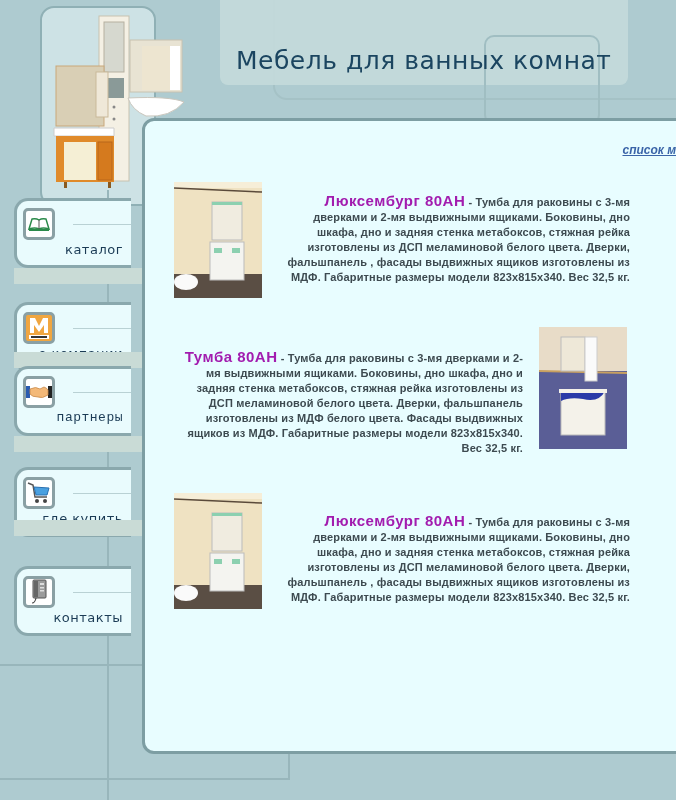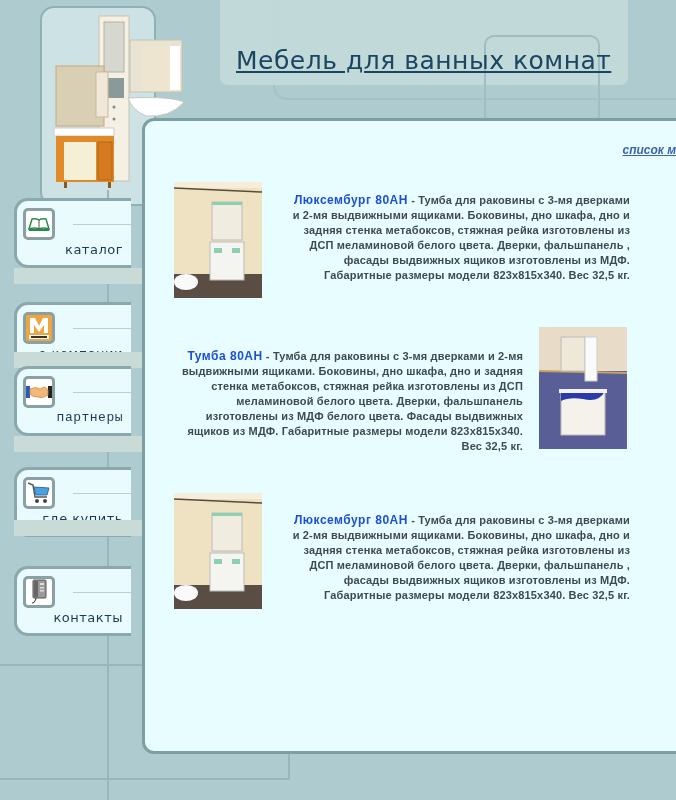--- a/index.html
+++ b/index.html
@@ -18,21 +18,20 @@
   .deco-sq { left: 484px; top: 35px; width: 116px; height: 90px; border-color: #a0bec2; border-radius: 10px; }
   .deco-left-panel { left: 40px; top: 6px; width: 116px; height: 200px; background: #cde2e5; border-color: #8fb0b5; border-radius: 14px; }
   .vline { position: absolute; background: #98b6bb; width: 2px; }
   .hline { position: absolute; background: #98b6bb; height: 2px; }
 
   
   .site-title {
     position: absolute; left: 236px; top: 46px;
     font-family: "DejaVu Sans", sans-serif; font-size: 25px; color: #1b4560;
     letter-spacing: 0.5px;
-    text-decoration: underline;
   }
 
   
   .hero { position: absolute; left: 50px; top: 12px; width: 140px; height: 178px; }
 
   
   .nav { position: absolute; left: 14px; top: 198px; width: 130px; }
   .nav-item {
     position: absolute; left: 0; width: 117px; height: 70px;
     background: #e9fbfd; border: 3px solid #8aa8ad; border-right: none;
@@ -56,21 +55,21 @@
     position: absolute; right: 28px; top: 22px;
     font-family: "Liberation Sans", sans-serif; font-size: 12px; font-style: italic; font-weight: bold;
     color: #3a64a8; text-decoration: underline; cursor: pointer;
   }
   .product { position: absolute; }
   .product-img { position: absolute; width: 88px; height: 116px; }
   .product-text {
     position: absolute; font-family: "Liberation Sans", sans-serif; font-size: 11px; font-weight: bold;
     color: #3d4a50; line-height: 15px; text-align: right; width: 345px; letter-spacing: 0.15px;
   }
-  .product-text .name { font-size: 12px; color: #1d4ed8; letter-spacing: 0.5px; }
+  .product-text .name { font-size: 15px; color: #a21caf; letter-spacing: 0.5px; }
   .product-text .desc { font-weight: bold; }
 </style>
 </head>
 <body>
 
 <div class="page">
 
   <div class="deco deco-header-line"></div>
   <div class="deco deco-header-panel"></div>
   <div class="deco deco-sq"></div>

